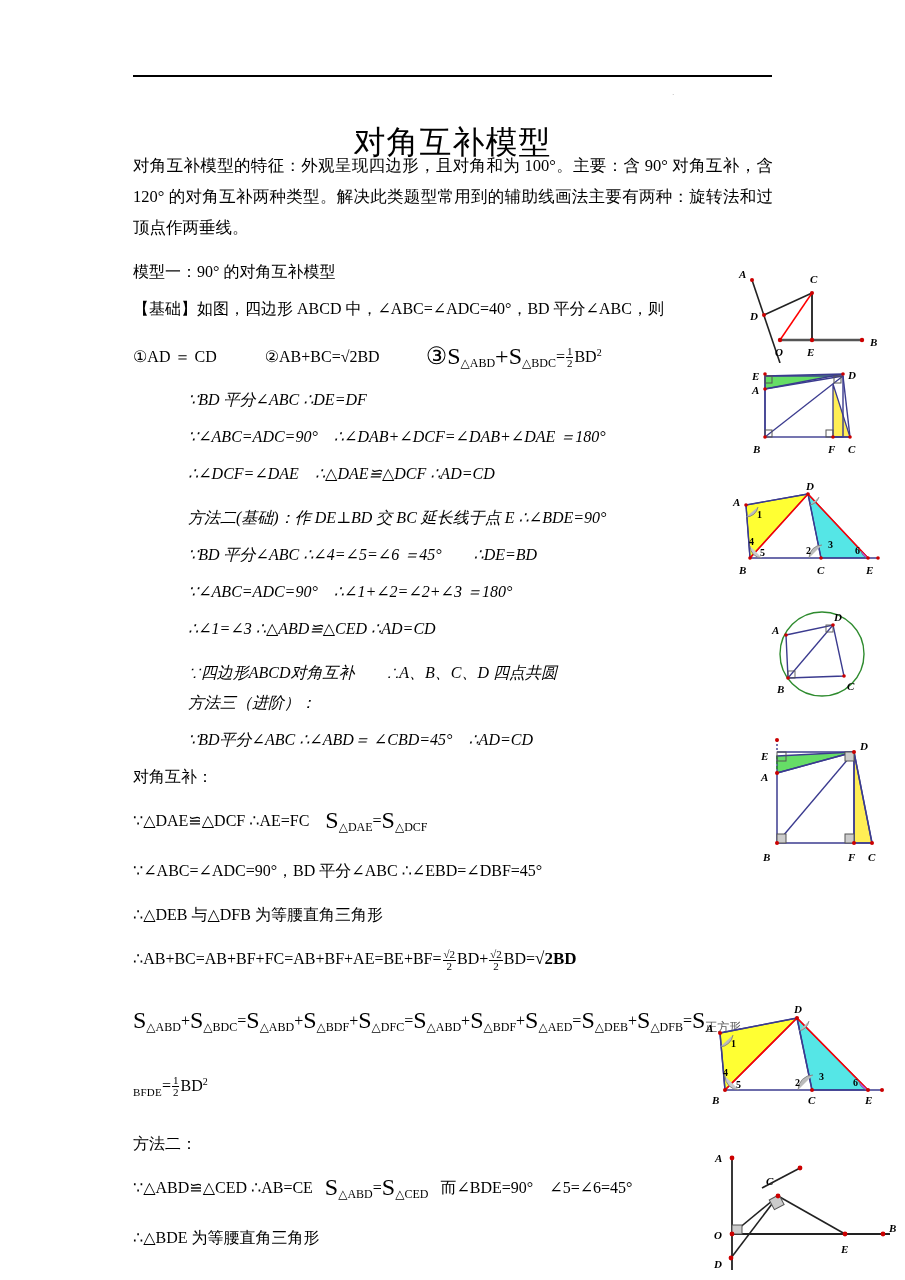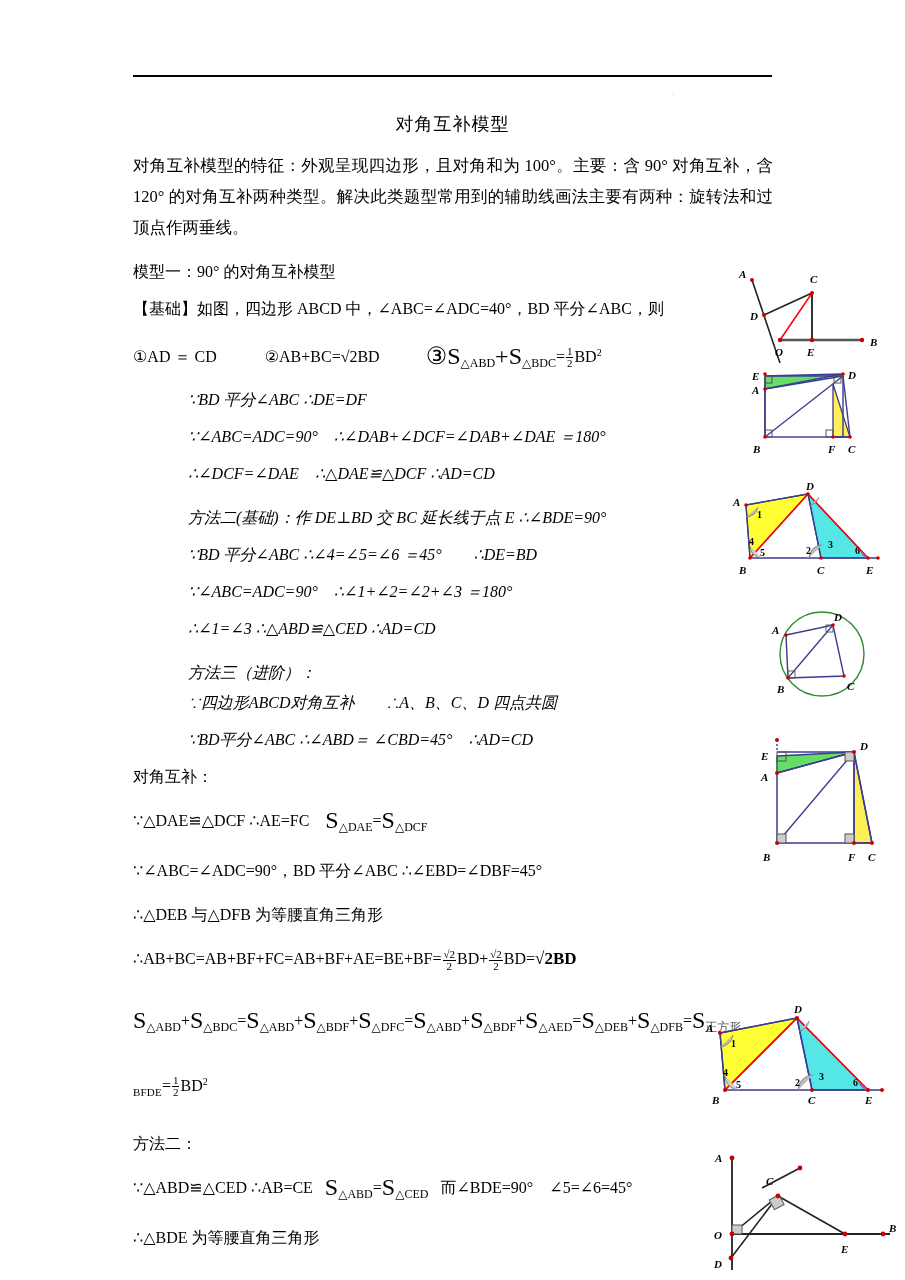--- a/index.html
+++ b/index.html
@@ -34,21 +34,21 @@
     font-size: 7px;
     color: #888;
     line-height: 1;
   }
   .doc-title {
     position: absolute;
     left: 0;
     top: 100px;
     width: 905px;
     text-align: center;
-    font-size: 18px;
+    font-size: 32px;
     font-weight: normal;
     letter-spacing: 1px;
   }
   .body-col {
     position: absolute;
     left: 133px;
     top: 150px;
     width: 640px;
   }
   .para {
@@ -166,22 +166,22 @@
     <p class="line indent2">方法二(基础)：作 DE⊥BD 交 BC 延长线于点 E ∴∠BDE=90°</p>
     <div class="gap-s"></div>
     <p class="line indent2">∵BD 平分∠ABC ∴∠4=∠5=∠6 ＝45°　　∴DE=BD</p>
     <div class="gap-s"></div>
     <p class="line indent2">∵∠ABC=ADC=90°　∴∠1+∠2=∠2+∠3 ＝180°</p>
     <div class="gap-s"></div>
     <p class="line indent2">∴∠1=∠3 ∴△ABD≌△CED ∴AD=CD</p>
 
     <div class="gap-m"></div>
 
+    <p class="line indent2">∵四边形ABCD对角互补　　∴A、B、C、D 四点共圆</p>
     <p class="line indent2">方法三（进阶）：</p>
-    <p class="line indent2">∵四边形ABCD对角互补　　∴A、B、C、D 四点共圆</p>
     <div class="gap-s"></div>
     <p class="line indent2">∵BD平分∠ABC ∴∠ABD＝ ∠CBD=45°　∴AD=CD</p>
 
     <div class="gap-s"></div>
 
     <p class="line">对角互补：</p>
 
     <div class="gap-m"></div>
 
     <p class="line">

